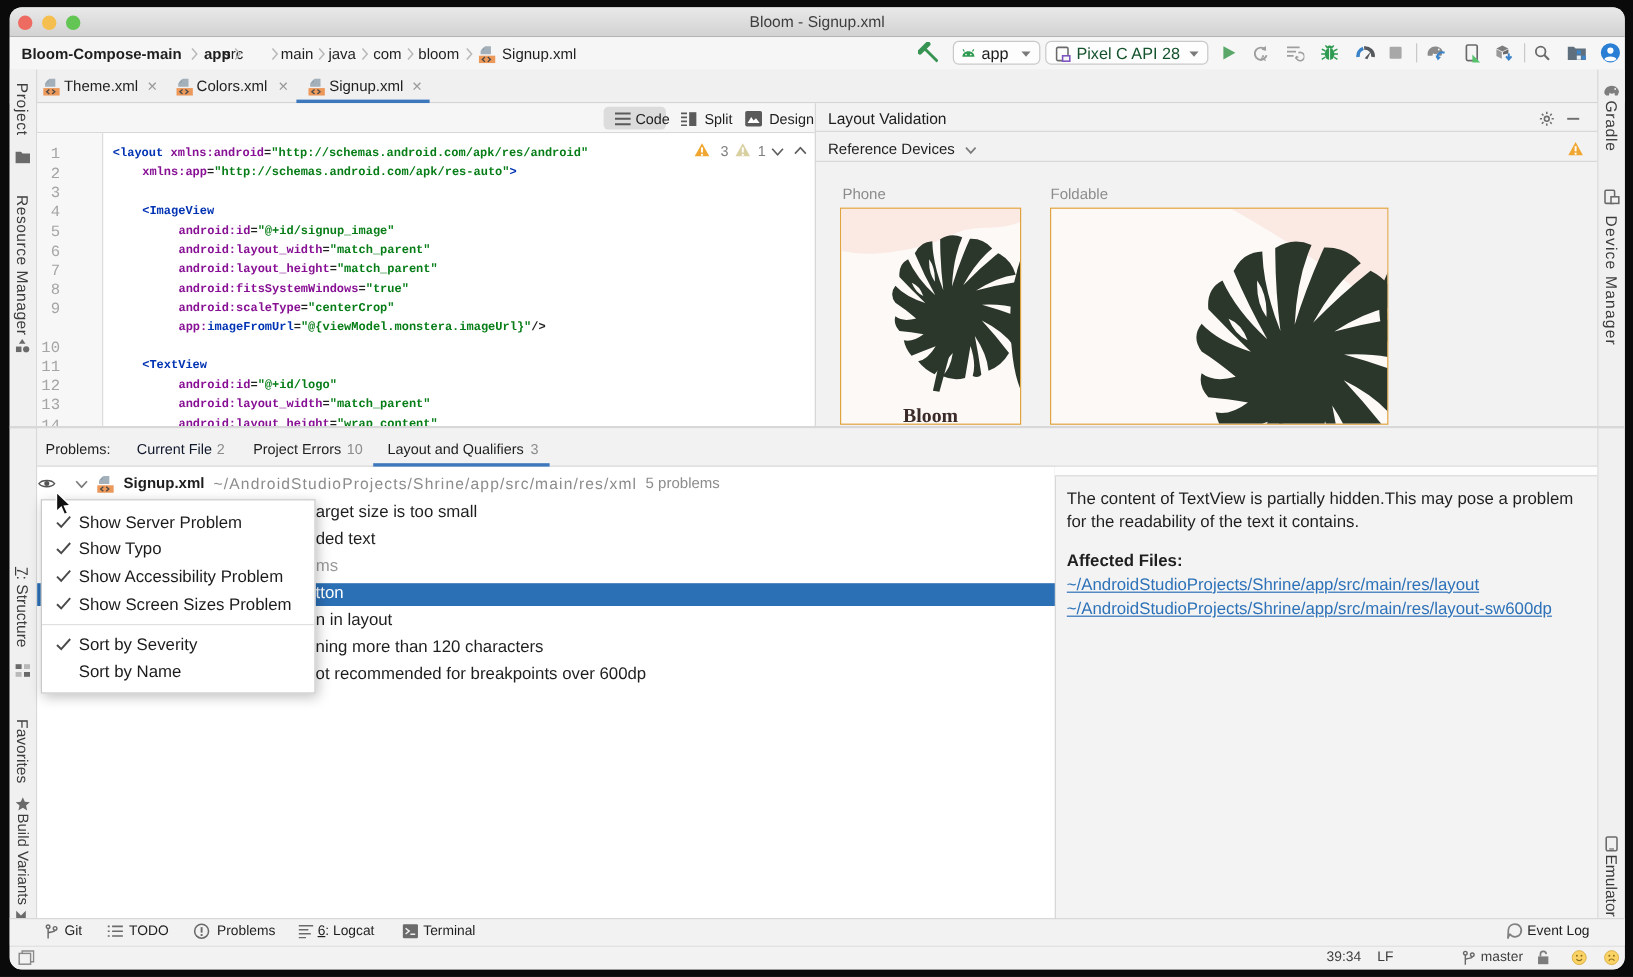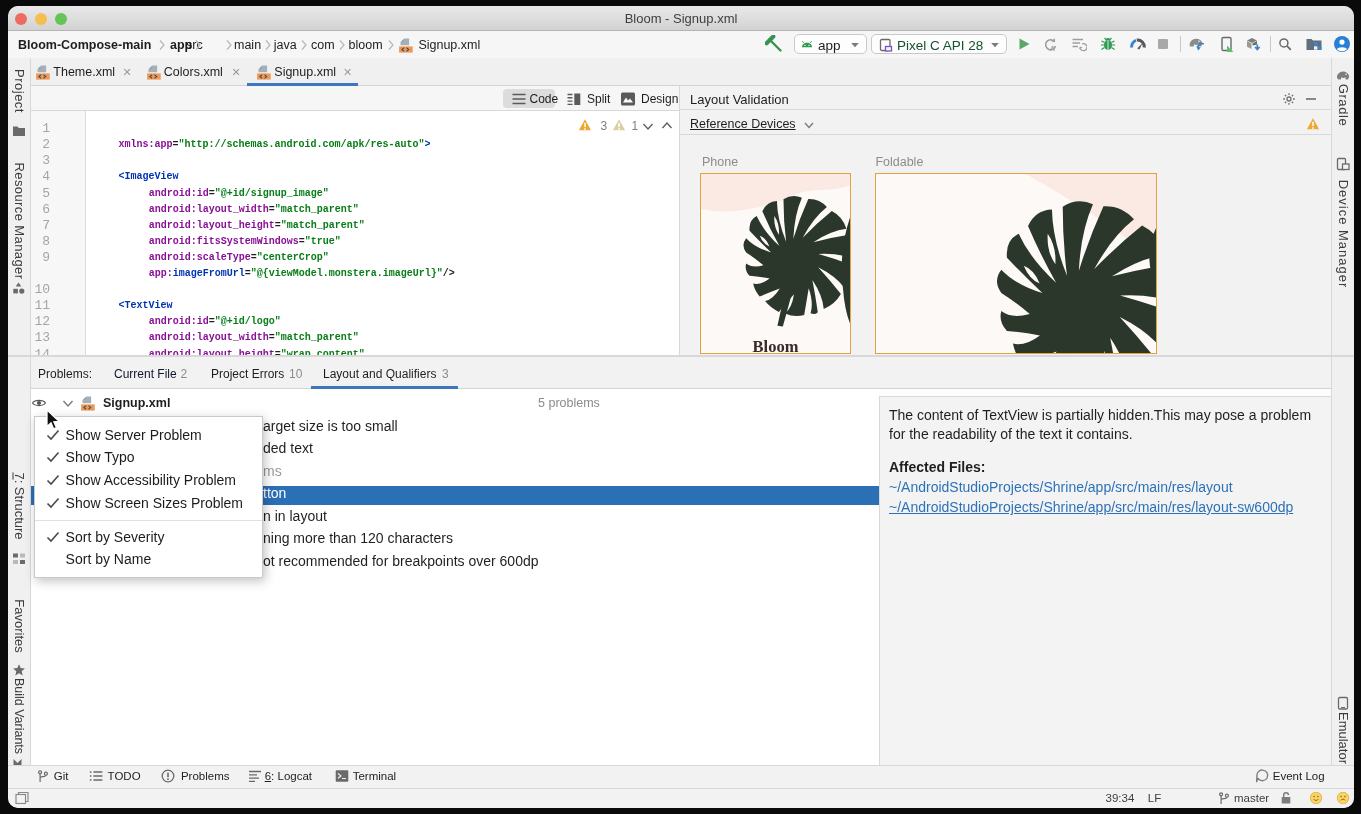--- a/index.html
+++ b/index.html
@@ -227,20 +227,21 @@
     <div style="position:absolute;left:579px;top:93px;transform:translateY(-50%);font:400 12px 'Liberation Sans', sans-serif;color:#1e1e1e;white-space:pre;">Split</div>
     <div style="position:absolute;left:620px;top:92.5px;transform:translate(-50%,-50%);line-height:0"><svg style="" width="15" height="14" viewBox="0 0 15 14">
         <rect x="0.5" y="0.5" width="14" height="13" rx="1.5" fill="#5a5a5a"></rect>
         <path d="M2.5 10.5 L5.5 5.5 L7.5 8.5 L9.5 6.5 L12.5 10.5 Z" fill="#fff"></path>
       </svg></div>
     <div style="position:absolute;left:633px;top:93px;transform:translateY(-50%);font:400 12px 'Liberation Sans', sans-serif;color:#1e1e1e;white-space:pre;">Design</div>
     <div style="position:absolute;left:23px;top:105px;width:648px;height:245px;background:#ffffff"></div>
     <div style="position:absolute;left:23px;top:105px;width:55px;height:245px;background:#f7f7f7;border-right:1px solid #dcdcdc"></div>
     <div style="position:absolute;left:23px;top:115.2px;width:648px;height:234px;overflow:hidden">
       <div style="position:absolute;right:629px;top:0.0px;width:40px;height:16.1px;font:400 13px 'Liberation Mono', monospace;color:#a5a5a5;text-align:right;line-height:16.1px">1</div>
+      <div style="position:absolute;left:63px;top:0.0px;height:16.1px;font:700 10px 'Liberation Mono', monospace;line-height:16.1px;white-space:pre"><span style="color:#0033b3">&lt;layout</span><span style="color:#1f1f1f"> </span><span style="color:#871094">xmlns:android</span><span style="color:#1f1f1f">=</span><span style="color:#067d17">"http://schemas.android.com/apk/res/android"</span></div>
       <div style="position:absolute;right:629px;top:16.1px;width:40px;height:16.1px;font:400 13px 'Liberation Mono', monospace;color:#a5a5a5;text-align:right;line-height:16.1px">2</div>
       <div style="position:absolute;left:87.5px;top:16.1px;height:16.1px;font:700 10px 'Liberation Mono', monospace;line-height:16.1px;white-space:pre"><span style="color:#871094">xmlns:app</span><span style="color:#1f1f1f">=</span><span style="color:#067d17">"http://schemas.android.com/apk/res-auto"</span><span style="color:#0033b3">&gt;</span></div>
       <div style="position:absolute;right:629px;top:32.2px;width:40px;height:16.1px;font:400 13px 'Liberation Mono', monospace;color:#a5a5a5;text-align:right;line-height:16.1px">3</div>
       <div style="position:absolute;right:629px;top:48.300000000000004px;width:40px;height:16.1px;font:400 13px 'Liberation Mono', monospace;color:#a5a5a5;text-align:right;line-height:16.1px">4</div>
       <div style="position:absolute;left:87.5px;top:48.300000000000004px;height:16.1px;font:700 10px 'Liberation Mono', monospace;line-height:16.1px;white-space:pre"><span style="color:#0033b3">&lt;ImageView</span></div>
       <div style="position:absolute;right:629px;top:64.4px;width:40px;height:16.1px;font:400 13px 'Liberation Mono', monospace;color:#a5a5a5;text-align:right;line-height:16.1px">5</div>
       <div style="position:absolute;left:117.69999999999999px;top:64.4px;height:16.1px;font:700 10px 'Liberation Mono', monospace;line-height:16.1px;white-space:pre"><span style="color:#871094">android:id</span><span style="color:#1f1f1f">=</span><span style="color:#067d17">"@+id/signup_image"</span></div>
       <div style="position:absolute;right:629px;top:80.5px;width:40px;height:16.1px;font:400 13px 'Liberation Mono', monospace;color:#a5a5a5;text-align:right;line-height:16.1px">6</div>
       <div style="position:absolute;left:117.69999999999999px;top:80.5px;height:16.1px;font:700 10px 'Liberation Mono', monospace;line-height:16.1px;white-space:pre"><span style="color:#871094">android:layout_width</span><span style="color:#1f1f1f">=</span><span style="color:#067d17">"match_parent"</span></div>
       <div style="position:absolute;right:629px;top:96.6px;width:40px;height:16.1px;font:400 13px 'Liberation Mono', monospace;color:#a5a5a5;text-align:right;line-height:16.1px">7</div>
@@ -284,21 +285,21 @@
     <div style="position:absolute;left:1281px;top:93px;transform:translate(-50%,-50%);line-height:0"><svg style="" width="14" height="14" viewBox="0 0 14 14">
         <g fill="none" stroke="#6e6e6e" stroke-width="1.3">
           <circle cx="7" cy="7" r="2"></circle>
           <path d="M7 1.2 V3 M7 11 V12.8 M1.2 7 H3 M11 7 H12.8 M2.9 2.9 L4.2 4.2 M9.8 9.8 L11.1 11.1 M11.1 2.9 L9.8 4.2 M4.2 9.8 L2.9 11.1"></path>
         </g>
       </svg></div>
     <div style="position:absolute;left:1303.3px;top:93px;transform:translate(-50%,-50%);line-height:0"><svg style="" width="12" height="12" viewBox="0 0 12 12">
         <rect x="1" y="5.2" width="10" height="1.6" fill="#6e6e6e"></rect>
       </svg></div>
     <div style="position:absolute;left:671px;top:104px;width:652px;height:25px;border-bottom:1px solid #d8d8d8"></div>
-    <div style="position:absolute;left:682px;top:118px;transform:translateY(-50%);font:400 12.5px 'Liberation Sans', sans-serif;color:#1e1e1e;white-space:pre;text-decoration:underline;">Reference Devices</div>
+    <div style="position:absolute;left:682px;top:118px;transform:translateY(-50%);font:400 12.5px 'Liberation Sans', sans-serif;color:#1e1e1e;white-space:pre;">Reference Devices</div>
     <div style="position:absolute;left:801px;top:119px;transform:translate(-50%,-50%);line-height:0"><svg style="" width="10" height="8" viewBox="0 0 10 8">
         <path d="M1 2 L5.0 6.4 L9 2" stroke="#7c7c7c" stroke-width="1.4" fill="none"></path>
       </svg></div>
     <div style="position:absolute;left:1304.7px;top:117.5px;transform:translate(-50%,-50%);line-height:0"><svg style="" width="13" height="13" viewBox="0 0 13 13">
         <path d="M6.5 0.8 L12.6 11.8 L0.4 11.8 Z" fill="#f0a732"></path>
         <rect x="5.7" y="4.29" width="1.6" height="4.29" fill="#fff"></rect>
         <rect x="5.7" y="9.75" width="1.6" height="1.6" fill="#fff"></rect>
       </svg></div>
     <div style="position:absolute;left:694px;top:155.5px;transform:translateY(-50%);font:400 12.5px 'Liberation Sans', sans-serif;color:#8c8c8c;white-space:pre;">Phone</div>
     <div style="position:absolute;left:867.4px;top:155.5px;transform:translateY(-50%);font:400 12.5px 'Liberation Sans', sans-serif;color:#8c8c8c;white-space:pre;">Foldable</div>
@@ -343,33 +344,34 @@
     <div style="position:absolute;left:59.6px;top:397px;transform:translate(-50%,-50%);line-height:0"><svg style="" width="11" height="8" viewBox="0 0 11 8">
         <path d="M1 2 L5.5 6.95 L10 2" stroke="#7c7c7c" stroke-width="1.4" fill="none"></path>
       </svg></div>
     <div style="position:absolute;left:80px;top:396.5px;transform:translate(-50%,-50%);line-height:0"><svg style="width:15px;height:16px" width="15" height="16" viewBox="0 0 15 16">
         <path d="M2 8.3 V5.6 L5.7 1.6 H10.6 V8.3 Z" fill="#a3b0ba"></path>
         <path d="M2.4 4.9 L5.0 2.1 L5.0 4.9 Z" fill="#93a1ac"></path>
         <rect x="0.6" y="9.4" width="13.6" height="6.2" fill="#ec9859"></rect>
         <path d="M5.6 10.6 L3.4 12.5 L5.6 14.4 M8.0 10.6 L10.2 12.5 L8.0 14.4" stroke="#4a4a4a" stroke-width="1.1" fill="none"></path>
       </svg></div>
     <div style="position:absolute;left:95px;top:397px;transform:translateY(-50%);font:700 12.5px 'Liberation Sans', sans-serif;color:#1e1e1e;white-space:pre;">Signup.xml</div>
+    <div style="position:absolute;left:170px;top:397px;transform:translateY(-50%);font:400 13px 'Liberation Sans', sans-serif;color:#8c8c8c;white-space:pre;letter-spacing:0.95px">~/AndroidStudioProjects/Shrine/app/src/main/res/xml</div>
     <div style="position:absolute;left:530px;top:397px;transform:translateY(-50%);font:400 12.5px 'Liberation Sans', sans-serif;color:#8c8c8c;white-space:pre;">5 problems</div>
     <div style="position:absolute;left:23px;top:480px;width:848px;height:19px;background:#2b6fb5"></div>
     <div style="position:absolute;left:209.9px;top:419.75px;transform:translateY(-50%);font:400 14px 'Liberation Sans', sans-serif;color:#1f1f1f;white-space:pre;">Touch target size is too small</div>
     <div style="position:absolute;left:209.9px;top:442.25px;transform:translateY(-50%);font:400 14px 'Liberation Sans', sans-serif;color:#1f1f1f;white-space:pre;">Hardcoded text</div>
     <div style="position:absolute;left:128.2px;top:464.75px;transform:translateY(-50%);font:400 14px 'Liberation Sans', sans-serif;color:#999999;white-space:pre;">Screen Sizes Problems</div>
     <div style="position:absolute;left:72.1px;top:487.25px;transform:translateY(-50%);font:400 14px 'Liberation Sans', sans-serif;color:#ffffff;white-space:pre;">Content partially hidden in Button</div>
     <div style="position:absolute;left:139.1px;top:509.75px;transform:translateY(-50%);font:400 14px 'Liberation Sans', sans-serif;color:#1f1f1f;white-space:pre;">Text partially hidden in layout</div>
     <div style="position:absolute;left:187.3px;top:532.25px;transform:translateY(-50%);font:400 14px 'Liberation Sans', sans-serif;color:#1f1f1f;white-space:pre;">Line containing more than 120 characters</div>
     <div style="position:absolute;left:187.3px;top:554.75px;transform:translateY(-50%);font:400 14px 'Liberation Sans', sans-serif;color:#1f1f1f;white-space:pre;">Layout is not recommended for breakpoints over 600dp</div>
     <div style="position:absolute;left:881px;top:408.5px;transform:translateY(-50%);font:400 14px 'Liberation Sans', sans-serif;color:#1f1f1f;white-space:pre;">The content of TextView is partially hidden.This may pose a problem</div>
     <div style="position:absolute;left:881px;top:427.8px;transform:translateY(-50%);font:400 14px 'Liberation Sans', sans-serif;color:#1f1f1f;white-space:pre;">for the readability of the text it contains.</div>
     <div style="position:absolute;left:881px;top:460.8px;transform:translateY(-50%);font:700 14px 'Liberation Sans', sans-serif;color:#1f1f1f;white-space:pre;">Affected Files:</div>
-    <div style="position:absolute;left:881px;top:480.7px;transform:translateY(-50%);font:400 14px 'Liberation Sans', sans-serif;color:#2d72b8;white-space:pre;"><span style="">~/AndroidStudioProjects/Shrine/app/src/main/res/layout</span></div>
+    <div style="position:absolute;left:881px;top:480.7px;transform:translateY(-50%);font:400 14px 'Liberation Sans', sans-serif;color:#2d72b8;white-space:pre;"><span style="text-decoration:underline">~/AndroidStudioProjects/Shrine/app/src/main/res/layout</span></div>
     <div style="position:absolute;left:881px;top:501px;transform:translateY(-50%);font:400 14px 'Liberation Sans', sans-serif;color:#2d72b8;white-space:pre;"><span style="text-decoration:underline">~/AndroidStudioProjects/Shrine/app/src/main/res/layout-sw600dp</span></div>
     <div style="position:absolute;left:25.5px;top:410px;width:229.5px;height:162px;background:#ffffff;border:1px solid #c9c9c9;box-shadow:2px 3px 10px rgba(0,0,0,0.25)"></div>
     <div style="position:absolute;left:45px;top:428.5px;transform:translate(-50%,-50%);line-height:0"><svg style="" width="14" height="12" viewBox="0 0 14 12">
         <path d="M1.5 6.5 L5 10 L12.5 1.5" fill="none" stroke="#4a4a4a" stroke-width="1.6"></path>
       </svg></div>
     <div style="position:absolute;left:57.6px;top:428.5px;transform:translateY(-50%);font:400 14px 'Liberation Sans', sans-serif;color:#1c1c1c;white-space:pre;">Show Server Problem</div>
     <div style="position:absolute;left:45px;top:451.3px;transform:translate(-50%,-50%);line-height:0"><svg style="" width="14" height="12" viewBox="0 0 14 12">
         <path d="M1.5 6.5 L5 10 L12.5 1.5" fill="none" stroke="#4a4a4a" stroke-width="1.6"></path>
       </svg></div>
     <div style="position:absolute;left:57.6px;top:451.3px;transform:translateY(-50%);font:400 14px 'Liberation Sans', sans-serif;color:#1c1c1c;white-space:pre;">Show Typo</div>

